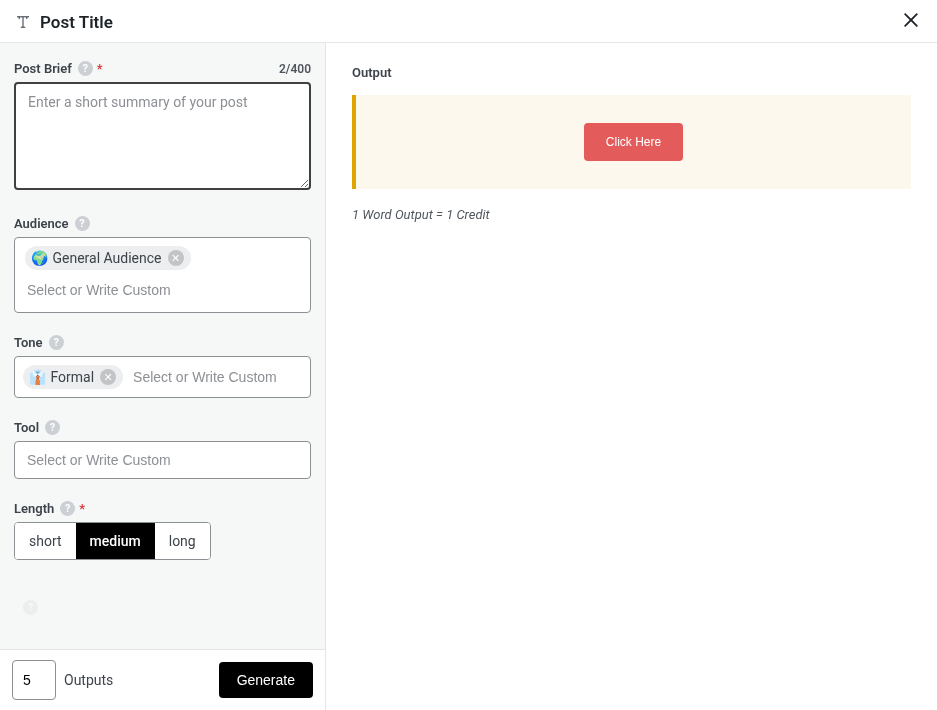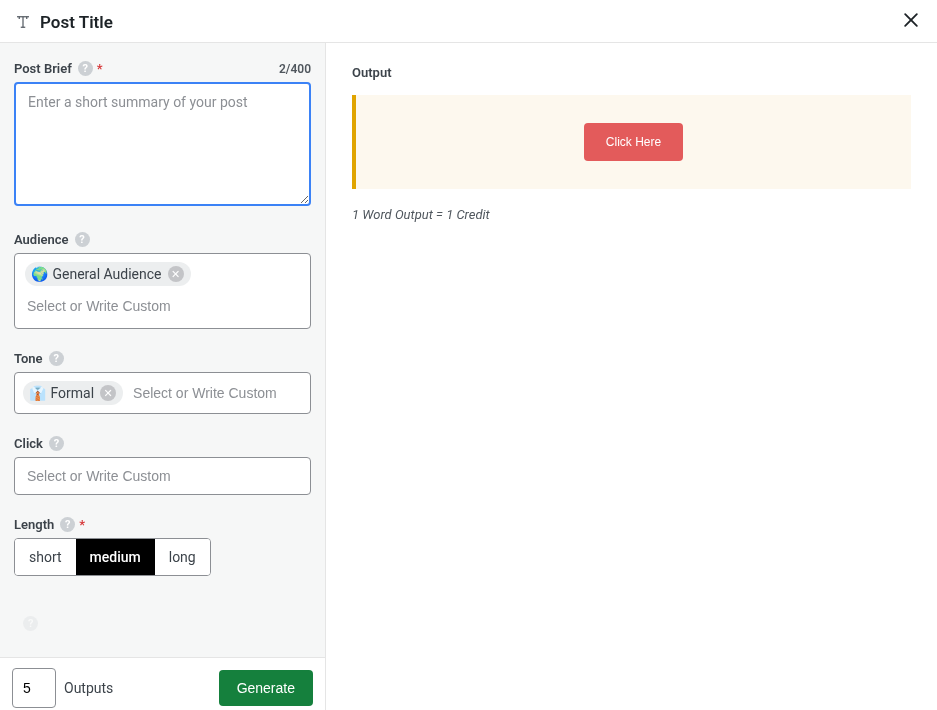--- a/index.html
+++ b/index.html
@@ -18,41 +18,41 @@
     .scroll-area::-webkit-scrollbar { width: 14px; }
     .scroll-area::-webkit-scrollbar-track { background: #f1f1f1; }
     .scroll-area::-webkit-scrollbar-thumb { background: #c1c1c1; border-radius: 0; }
 
     .field { margin-bottom: 22px; }
     .field-label { display: flex; align-items: center; font-size: 13px; font-weight: 600; color: #3c434a; margin-bottom: 6px; }
     .field-label .req { color: #d63638; margin-left: 4px; }
     .help-icon { width: 15px; height: 15px; border-radius: 50%; background: #ccd0d4; color: #fff; font-size: 11px; font-weight: bold; display: inline-flex; align-items: center; justify-content: center; margin-left: 6px; }
     .counter { margin-left: auto; font-size: 12px; color: #50575e; }
 
-    .textarea { width: 100%; height: 124px; border: 2px solid #3b82f6; border-radius: 4px; padding: 10px 12px; font-size: 14px; font-family: inherit; resize: vertical; background: #fff; }
+    .textarea { width: 100%; height: 108px; border: 2px solid #404040; border-radius: 4px; padding: 10px 12px; font-size: 14px; font-family: inherit; resize: vertical; background: #fff; }
     .textarea::placeholder { color: #8c8f94; }
 
     .tagbox { width: 100%; border: 1px solid #8c8f94; border-radius: 4px; background: #fff; padding: 8px 10px; }
     .chip { display: inline-flex; align-items: center; background: #eceeef; border-radius: 14px; padding: 4px 7px 4px 6px; font-size: 14px; color: #3c434a; }
     .chip-dot { font-size: 14px; margin-right: 4px; }
     .chip-remove { width: 16px; height: 16px; border-radius: 50%; background: #c3c4c7; color: #fff; font-size: 11px; display: inline-flex; align-items: center; justify-content: center; margin-left: 6px; cursor: pointer; }
     .chip-input { border: none; outline: none; font-size: 14px; color: #50575e; padding: 6px 2px; width: 100%; background: transparent; }
     .chip-input::placeholder { color: #8c8f94; }
 
     .tagbox-row { width: 100%; border: 1px solid #8c8f94; border-radius: 4px; background: #fff; padding: 6px 8px; display: flex; align-items: center; gap: 8px; }
     .tagbox-row .chip-input { flex: 1; padding: 6px 2px; }
 
     .segments { display: inline-flex; border: 1px solid #8c8f94; border-radius: 4px; overflow: hidden; background: #fff; }
     .segment { padding: 10px 14px; font-size: 14px; color: #3c434a; cursor: pointer; background: #fff; }
     .segment.active { background: #000; color: #fff; font-weight: 500; }
 
     .footer { border-top: 1px solid #e5e5e5; background: #fff; padding: 10px 12px; display: flex; align-items: center; gap: 8px; }
     .outputs-input { width: 44px; height: 40px; border: 1px solid #8c8f94; border-radius: 4px; padding: 6px 4px 6px 10px; font-size: 14px; }
     .outputs-label { font-size: 14px; color: #3c434a; }
-    .generate-btn { margin-left: auto; background: #15803d; color: #fff; border: none; border-radius: 4px; padding: 10px 18px; font-size: 14px; cursor: pointer; }
+    .generate-btn { margin-left: auto; background: #000000; color: #fff; border: none; border-radius: 4px; padding: 10px 18px; font-size: 14px; cursor: pointer; }
 
     .right-panel { flex: 1; padding: 22px 26px; }
     .output-title { font-size: 13px; font-weight: 600; color: #3c434a; margin-bottom: 15px; }
     .output-sub { font-size: 15px; color: #3c434a; margin-bottom: 22px; }
     .tip-box { background: #fdf8ee; border-left: 4px solid #e0a400; padding: 28px 20px; text-align: center; margin-bottom: 18px; }
     .tip-text { font-size: 15px; color: #3c434a; margin-bottom: 18px; }
     .tip-text b { font-weight: 600; }
     .tip-btn { background: #e35b5b; color: #fff; border: none; border-radius: 4px; padding: 12px 22px; font-size: 12px; cursor: pointer; }
     .credit-note { font-size: 13px; font-style: italic; color: #50575e; }
   </style>
@@ -118,21 +118,21 @@
               <span class="chip-dot">👔</span>
               <span>Formal</span>
               <span class="chip-remove">✕</span>
             </span>
             <input class="chip-input" placeholder="Select or Write Custom" style="">
           </div>
         </div>
 
         <div class="field">
           <div class="field-label">
-            <span>Click</span>
+            <span>Tool</span>
             <span class="help-icon">?</span>
           </div>
           <div class="tagbox" style="padding:4px 10px;">
             <input class="chip-input" placeholder="Select or Write Custom" style="">
           </div>
         </div>
 
         <div class="field">
           <div class="field-label">
             <span>Length</span>

